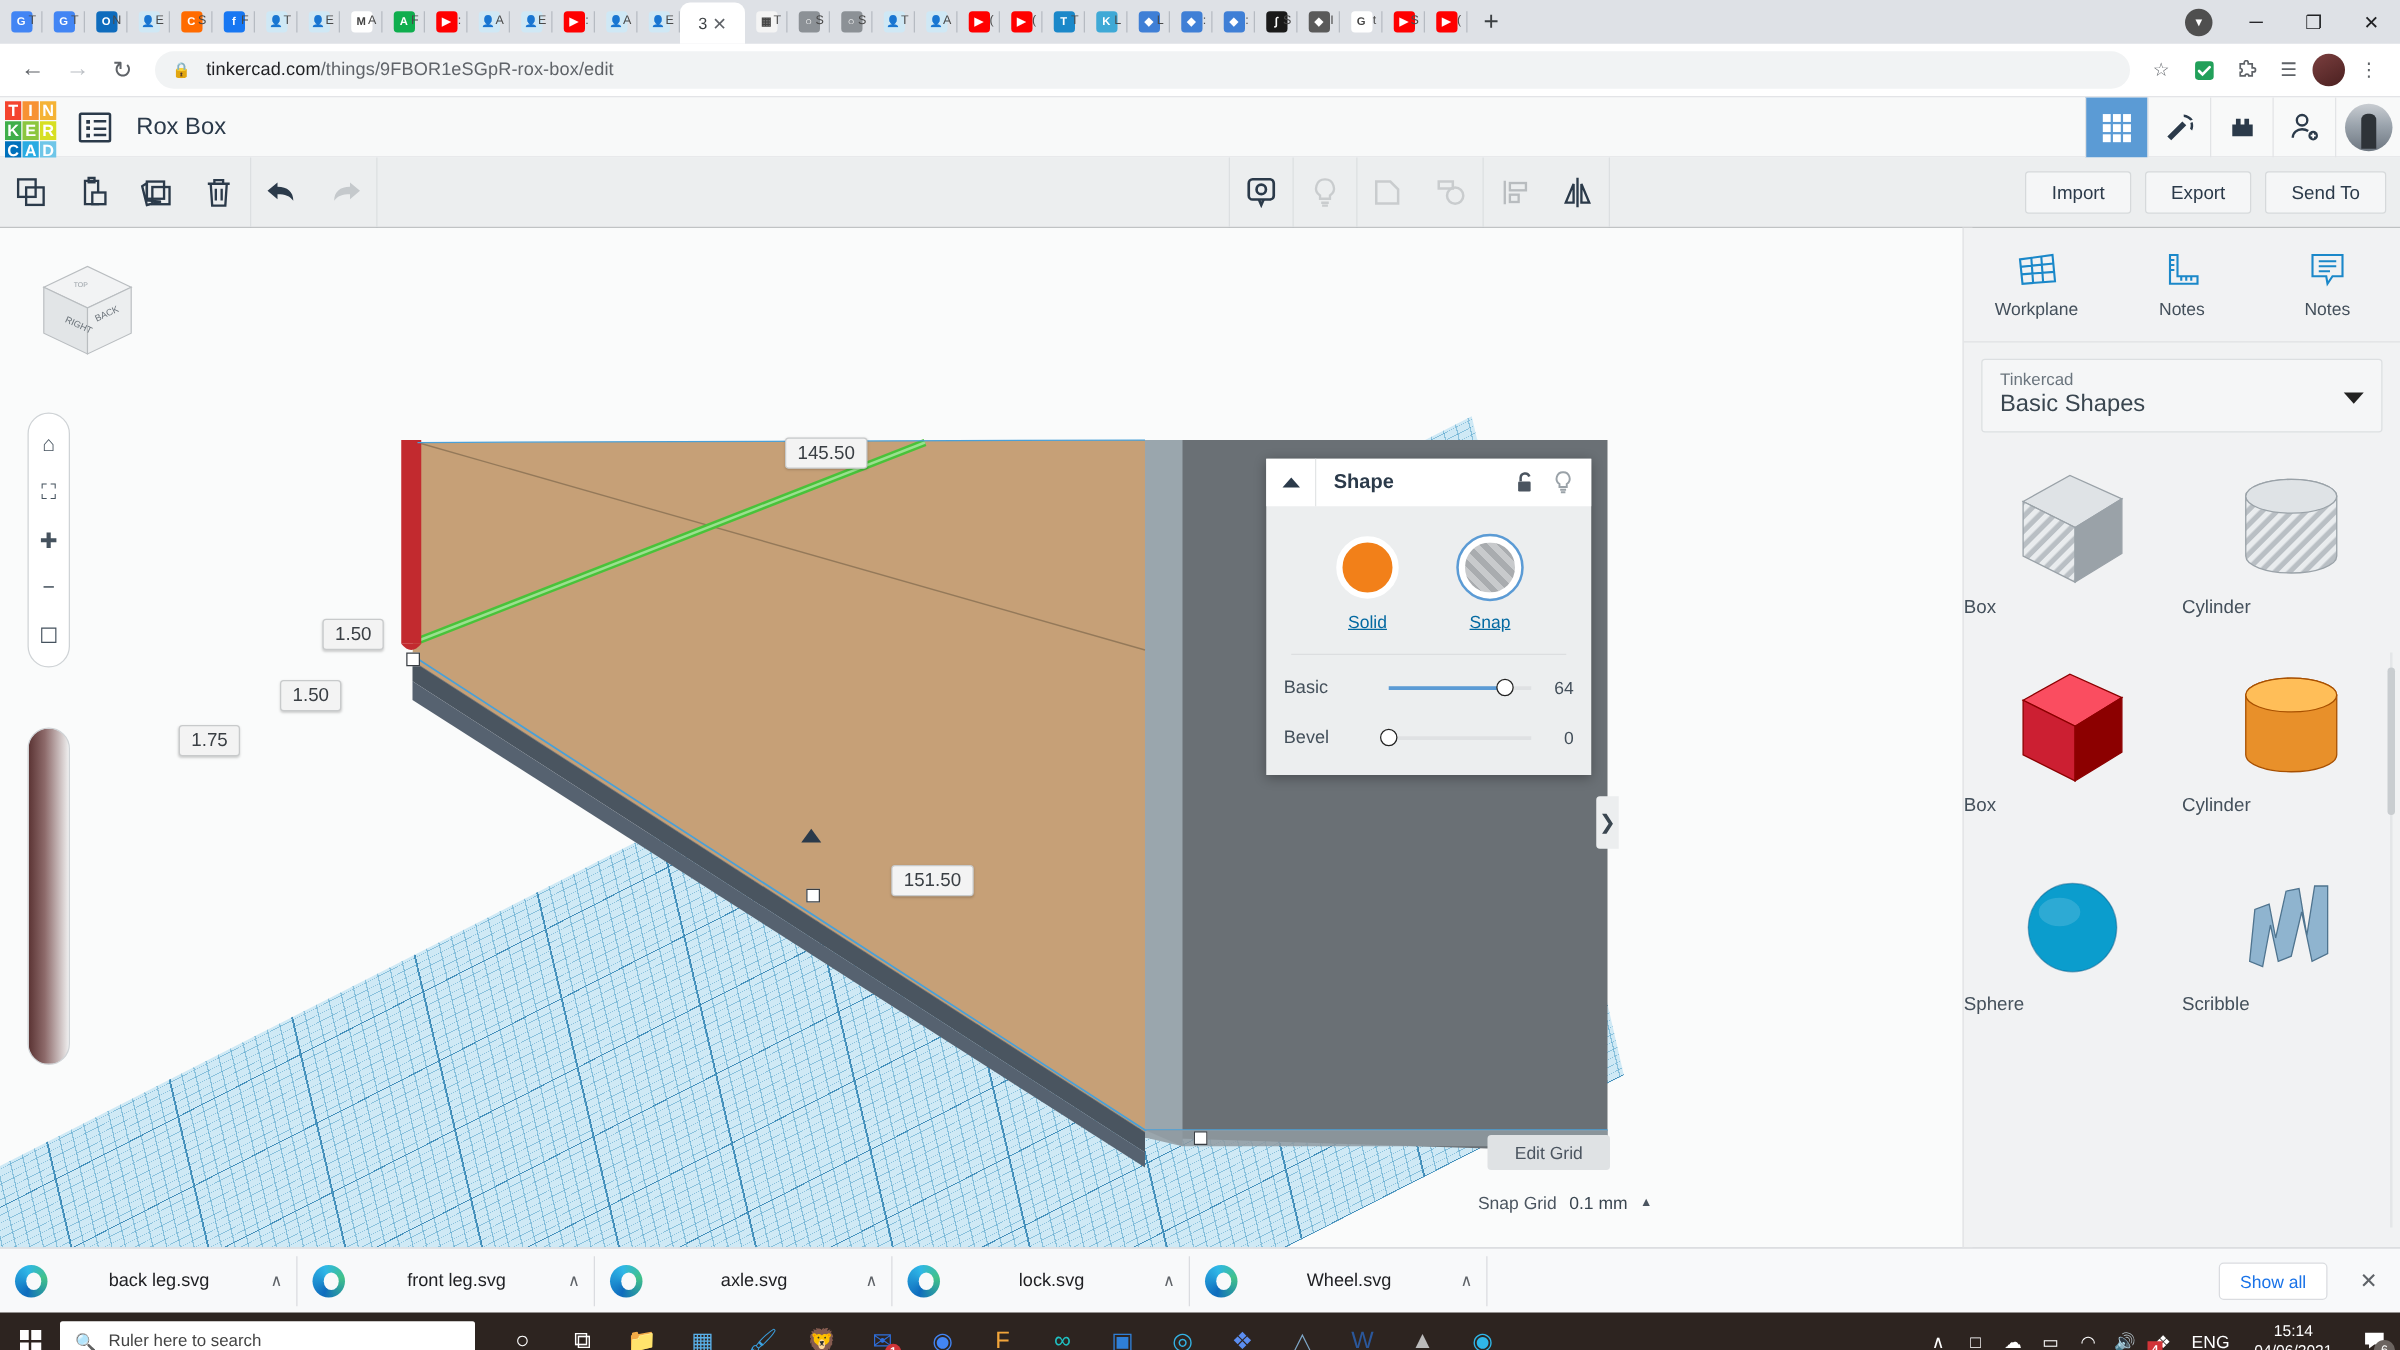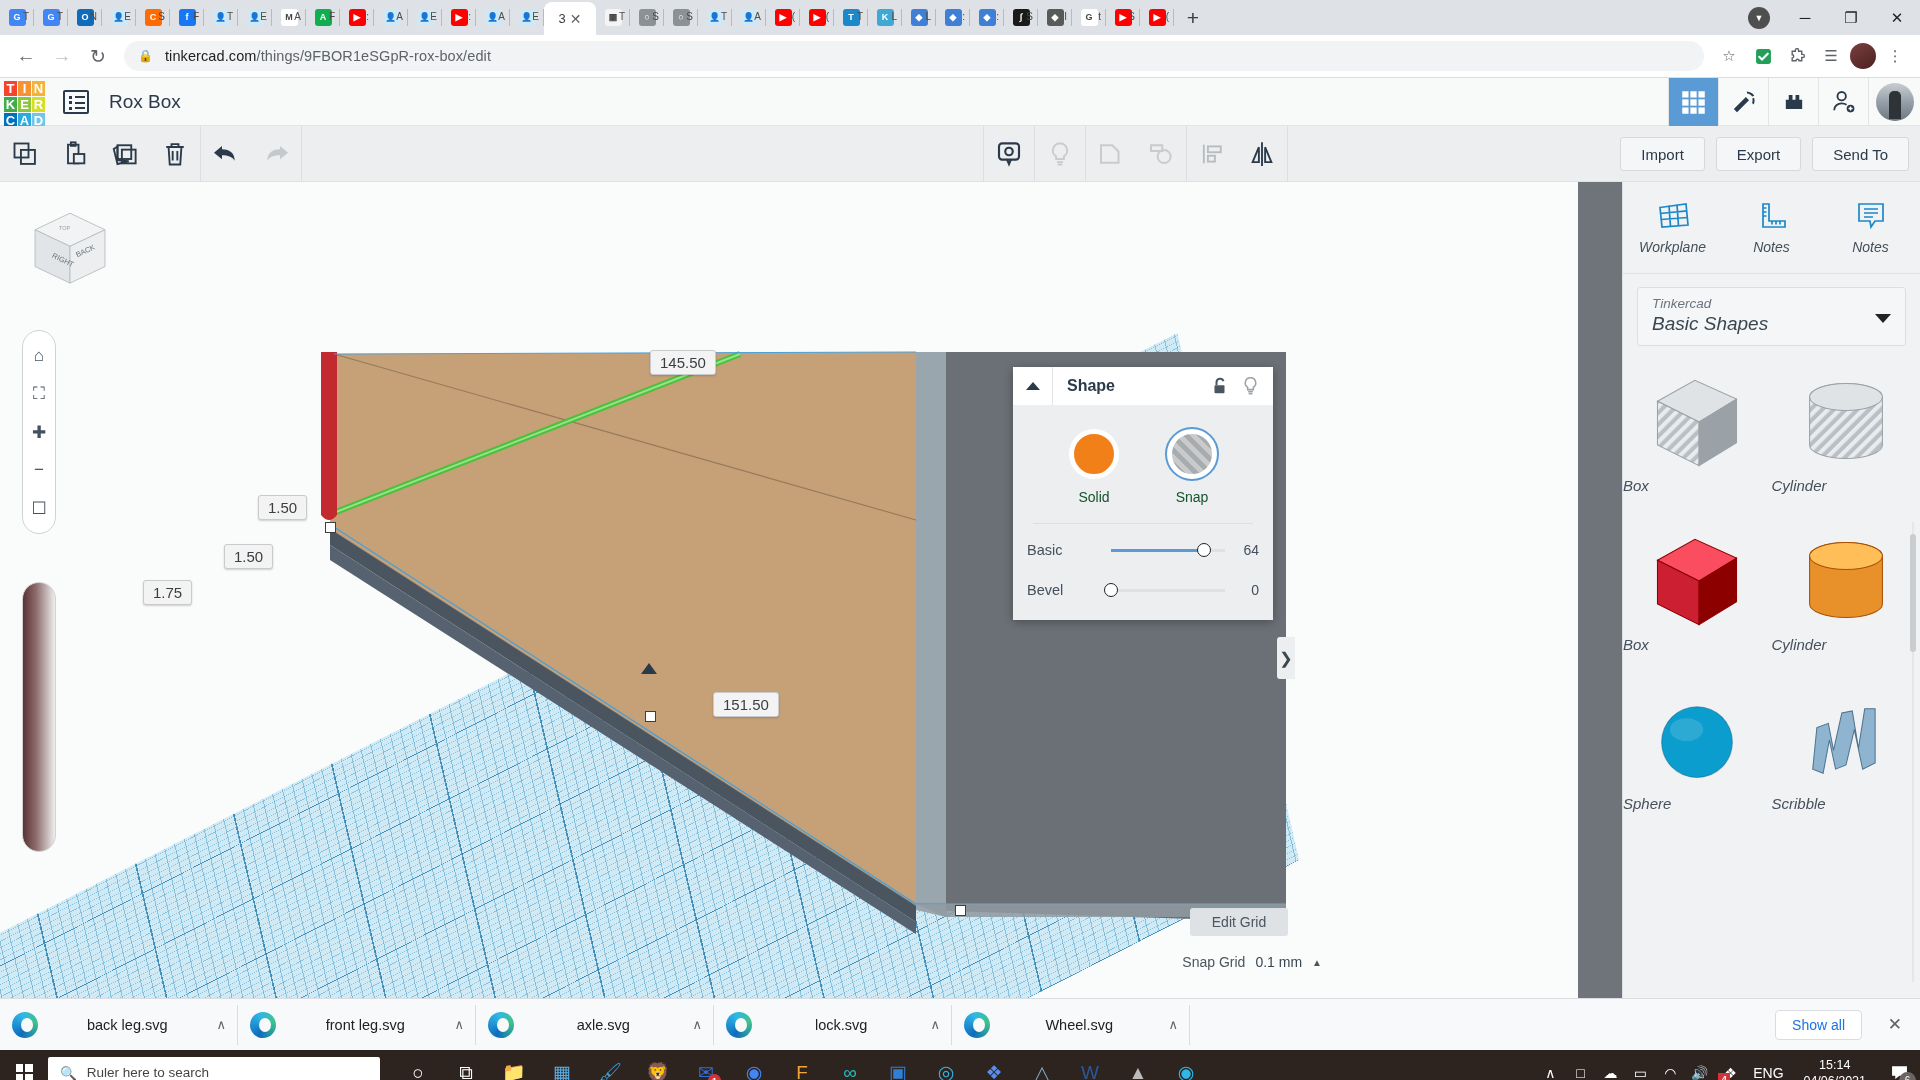--- a/index.html
+++ b/index.html
@@ -161,21 +161,21 @@
      flex: 1; }
   .sp-ic { width: 30px; height: 38px; display:flex; align-items:center;
      justify-content:center; }
   .sp-body { padding: 16px 0 10px; }
   .sp-modes { display: flex; justify-content: center; gap: 48px; margin: 8px 0 4px;}
   .mode-cell { text-align: center; }
   .swatch { width: 50px; height: 50px; border-radius: 50%; border: 5px solid #fff;
      margin: 0 auto;}
   .swatch.hole { border-color: #fff; outline: 2px solid #5b9bd5;
      background: repeating-linear-gradient(45deg, #c8cacc 0 5px, #a9acaf 5px 10px);}
-  .mode-cell span { display:block; font-size: 14px; color: #14532d; margin-top: 10px;}
+  .mode-cell span { display:block; font-size: 14px; color: #0369a1; margin-top: 10px; text-decoration: underline;}
   .sp-divider { height:1px; background: #dcdee0; margin: 18px 20px 6px; }
   .sliderrow { display:flex; align-items:center; height: 40px; padding: 0 14px; }
   .sliderrow label { font-size: 14.5px; color: #44505b; width: 76px; }
   .track { flex: 1; height: 3px; background: #dfe1e3; position: relative;
      margin: 0 8px;}
   .track .fill { position:absolute; left:0; top:0; height:3px; background:#5b9bd5;}
   .track .knob { position:absolute; top:-6px; width: 14px; height: 14px;
      border-radius: 50%; background:#fff; border: 1.8px solid #222; }
   .sliderrow .val { width: 26px; text-align: right; font-size: 14px; color:#44505b;}
 
@@ -184,22 +184,22 @@
      font-size: 14px; display:flex; align-items:center; justify-content:center;}
   .snapgrid { position:absolute; right: 256px; bottom: 28px; display:flex;
      align-items:center; gap: 10px; font-size: 14px; color: #4b5560;}
   .snapgrid .value { color:#3a4650; }
   .panel-toggle { position:absolute; left: 1277px; top: 455px; width: 18px;
      height: 42px; background: #eceeef; border-radius: 3px 0 0 3px;
      display:flex; align-items:center; justify-content:center; font-size: 16px;
      color:#3a4650; z-index: 21;}
 
   
-  .sidebar { position: absolute; right: 0; top: 0; width: 298px; height: 816px;
-     background: #f1f2f3; border-left: 1px solid #dfe1e3; font-style: italic; }
+  .sidebar { position: absolute; right: 0; top: 0; width: 350px; height: 816px;
+     background: #f1f2f3; border-left: 1px solid #dfe1e3; }
   .sb-tools { display: flex; height: 92px; border-bottom: 1px solid #dfe1e3;}
   .sb-tool { flex: 1; display:flex; flex-direction: column; align-items:center;
      justify-content:center; gap: 8px; }
   .sb-tool span { font-size: 14px; color: #44505b; }
   .sb-select { margin: 13px 14px; background: #f5f6f7; border: 1px solid #dcdfe1;
      border-radius: 3px; padding: 8px 14px 10px; position: relative;}
   .sb-select .sm { font-size: 13.5px; color: #6b757e; }
   .sb-select .lg { font-size: 19px; color: #3a4650; margin-top: 2px; }
   .sb-select .caret { position: absolute; right: 14px; top: 26px;
      width: 0; height: 0; border-left: 8px solid transparent;
@@ -647,21 +647,21 @@
       <div>☐</div>
     </div>
     <div class="leftstrip"></div>
 
     <div class="handle-sq" style="left:325px;top:340px;"></div>
     <div class="handle-sq" style="left:955px;top:723px;"></div>
     <div class="handle-sq" style="left:645px;top:529px;"></div>
     <div class="handle-tri" style="left:641px;top:481px;"></div>
 
     <div id="canvas-labels">
-        <div class="dimlabel" style="left: 650px; top: 168px;">145.50</div>
+        <div class="dimlabel" style="left: 628px; top: 168px;">145.50</div>
         <div class="dimlabel" style="left: 258px; top: 313px;">1.50</div>
         <div class="dimlabel" style="left: 224px; top: 362px;">1.50</div>
         <div class="dimlabel" style="left: 143px; top: 398px;">1.75</div>
         <div class="dimlabel" style="left: 713px; top: 510px;">151.50</div>
       </div>
 
     <div class="editgrid">Edit Grid</div>
     <div class="snapgrid">
       <span>Snap Grid</span>
       <span class="value">0.1 mm</span>

